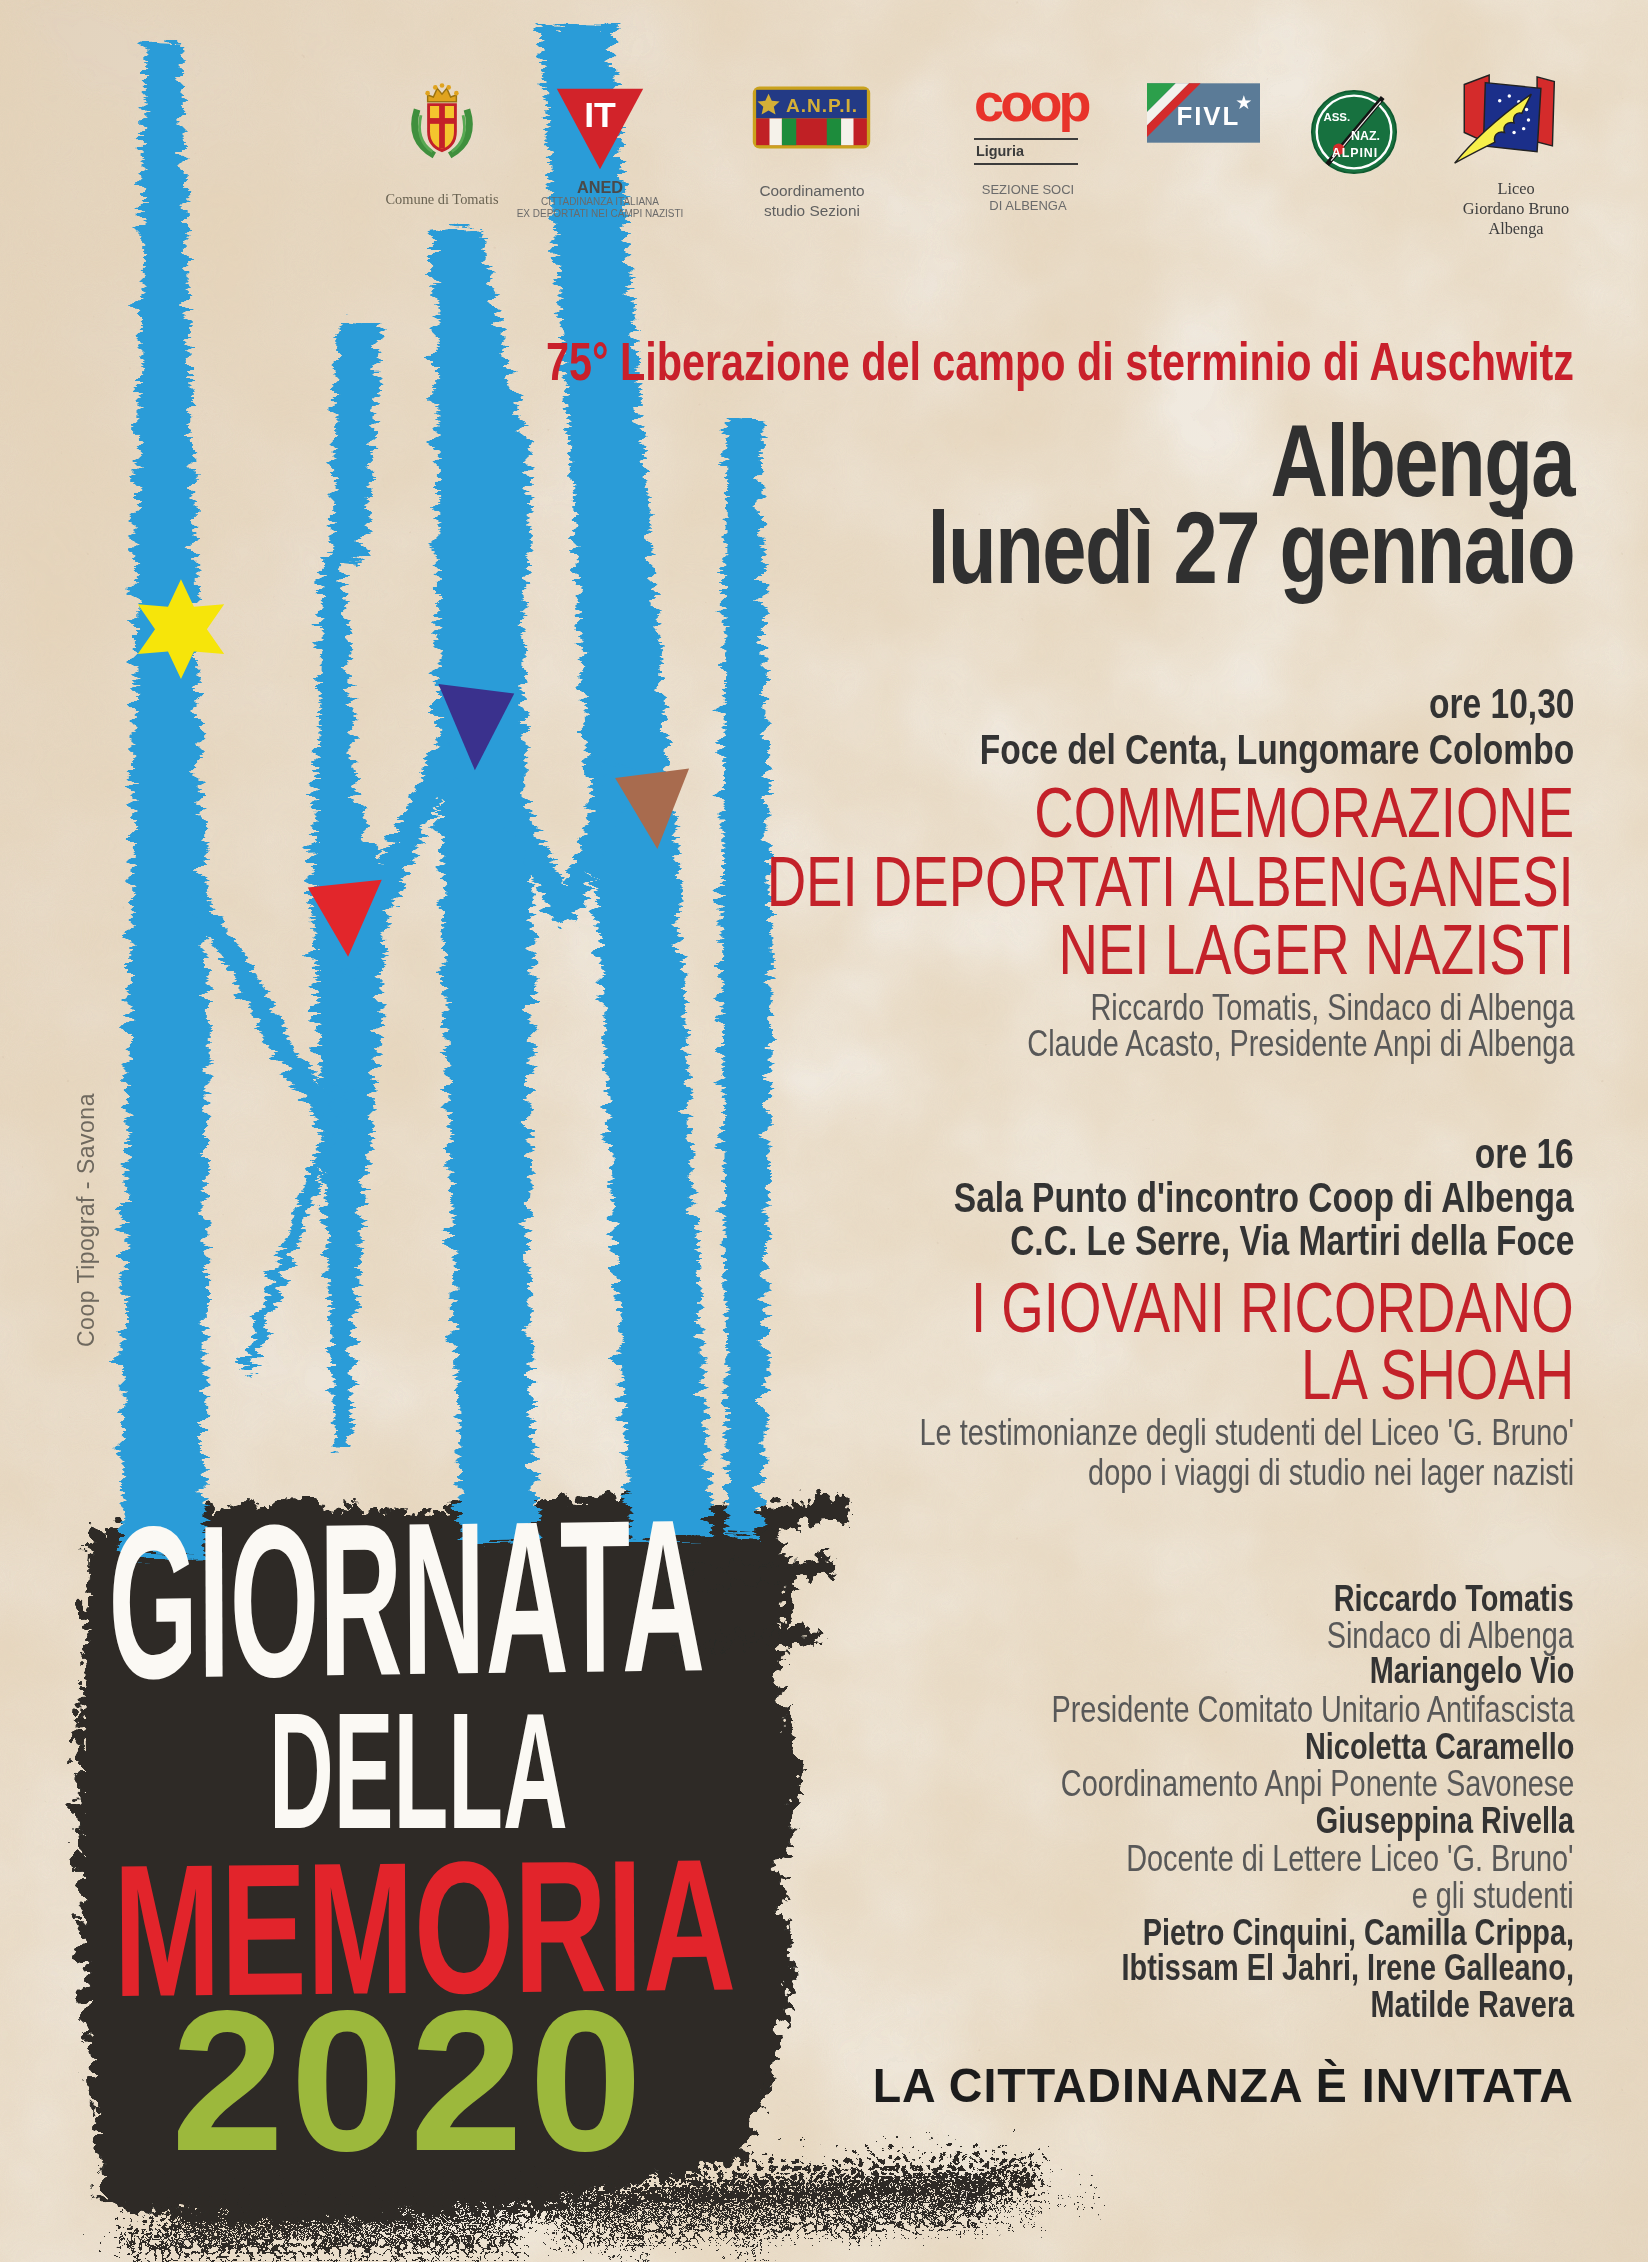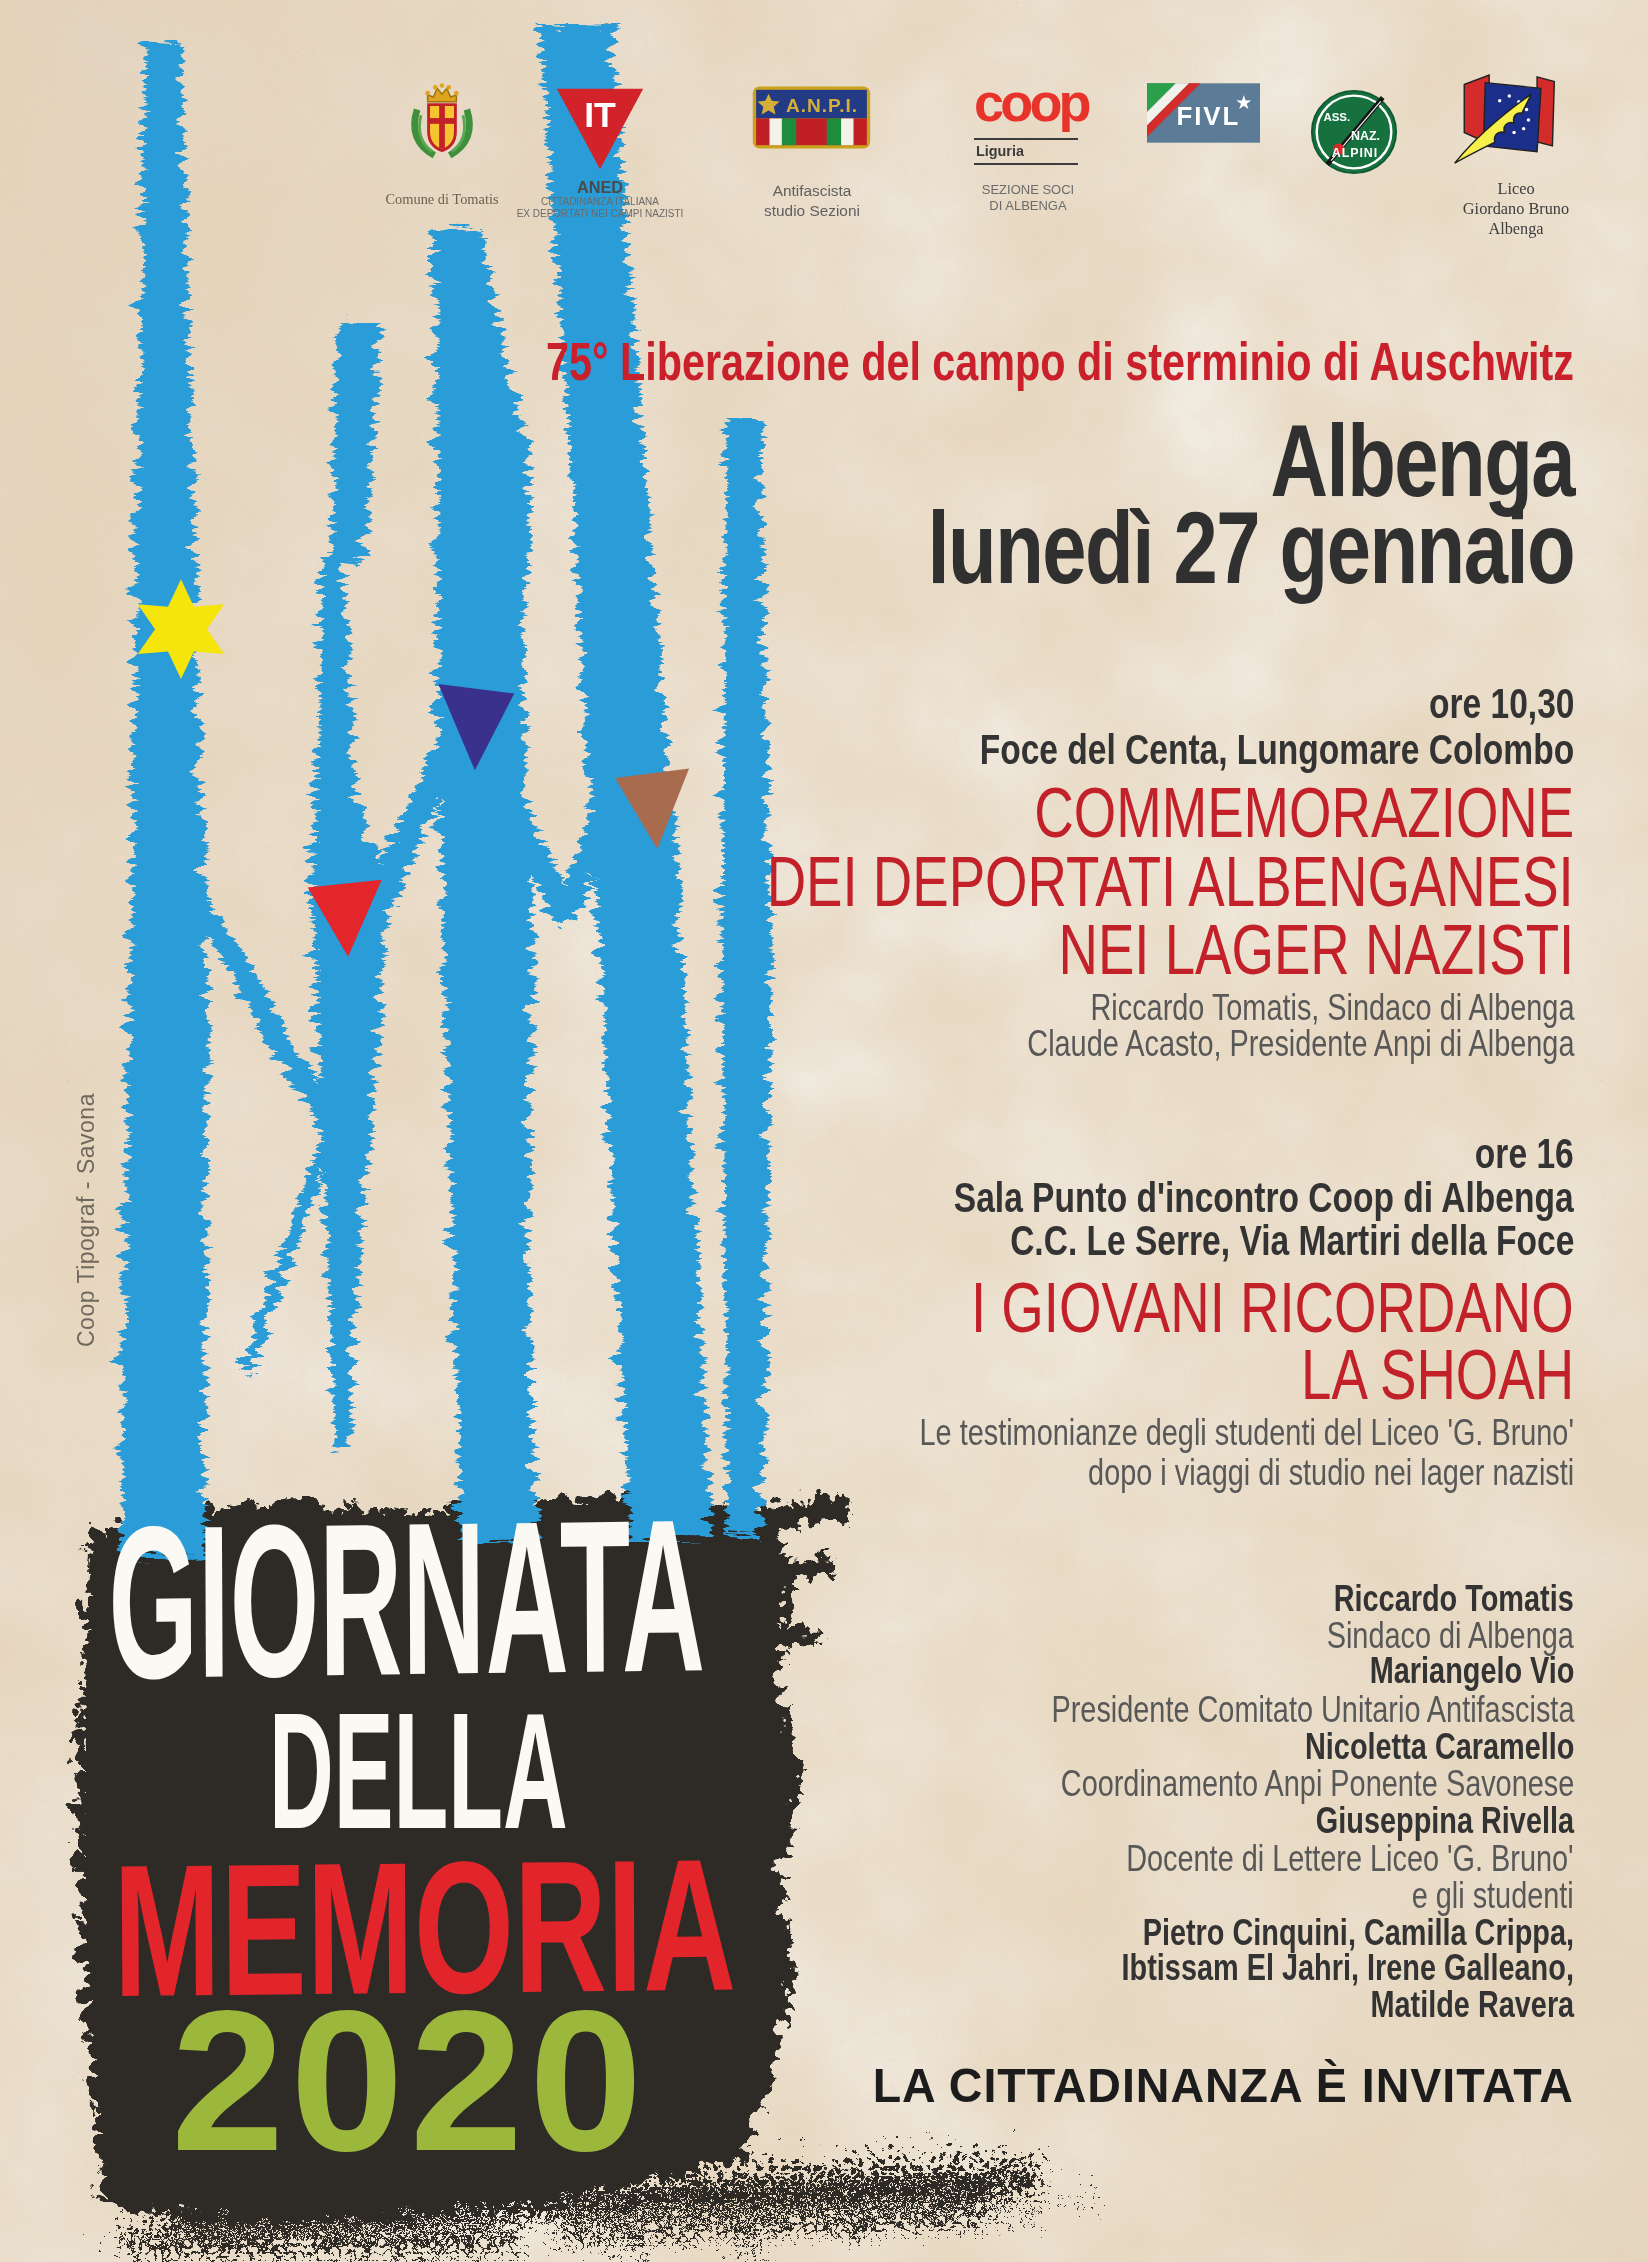--- a/index.html
+++ b/index.html
@@ -167,21 +167,21 @@
     <g>
       <rect x="4" y="34" width="116" height="28" fill="#c02025"></rect>
       <rect x="18" y="34" width="13" height="28" fill="#f5f2ea"></rect>
       <rect x="31" y="34" width="15" height="28" fill="#1d8c3c"></rect>
       <rect x="78" y="34" width="15" height="28" fill="#1d8c3c"></rect>
       <rect x="93" y="34" width="13" height="28" fill="#f5f2ea"></rect>
     </g>
     <polygon fill="#d4af37" points="17,8 20.4,15.5 28.6,16.3 22.5,21.8 24.3,29.8 17,25.6 9.7,29.8 11.5,21.8 5.4,16.3 13.6,15.5"></polygon>
     <text x="73" y="27" text-anchor="middle" font-size="20" font-weight="bold" fill="#d4af37" letter-spacing="1">A.N.P.I.</text>
   </svg>
-  <div class="logocap" style="left:812px;top:181px;font-size:15.4px;">Antifascista</div>
+  <div class="logocap" style="left:812px;top:181px;font-size:15.4px;">Coordinamento</div>
   <div class="logocap" style="left:812px;top:201px;font-size:15.4px;">studio Sezioni</div>
 
   <div id="coop-word">coop</div>
   <div class="rule" style="left:974px;top:138px;width:104px;"></div>
   <div id="liguria">Liguria</div>
   <div class="rule" style="left:974px;top:163px;width:104px;"></div>
   <div class="logocap" style="left:1028px;top:182px;font-size:13px;color:#6b6b6b;">SEZIONE SOCI</div>
   <div class="logocap" style="left:1028px;top:198px;font-size:13px;color:#6b6b6b;">DI ALBENGA</div>
 
   <svg class="logo" style="left:1147px;top:83px;" width="113" height="60" viewBox="0 0 118 62">

